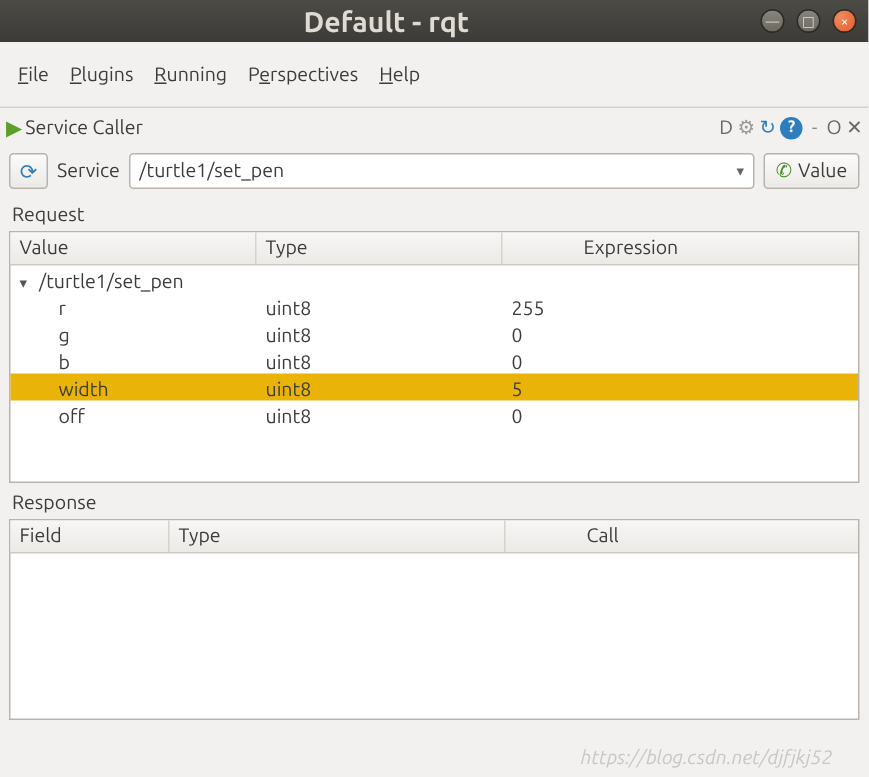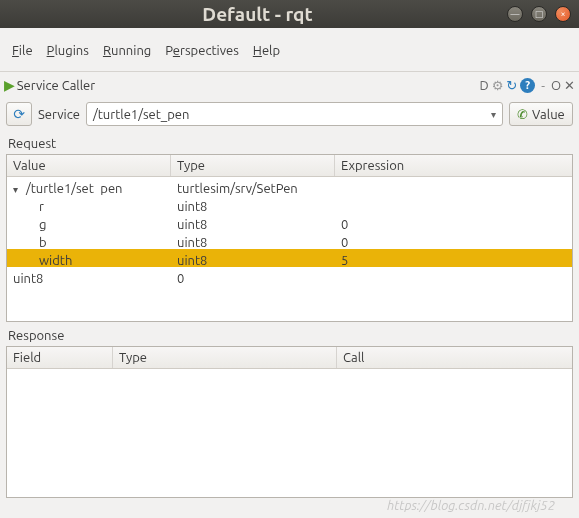--- a/index.html
+++ b/index.html
@@ -40,40 +40,40 @@
   .call-btn { width: 64px; height: 24px; border: 1px solid #b8b4ad; border-radius: 3px; background: linear-gradient(#fbfbfa,#eceae6); display: flex; align-items: center; justify-content: center; gap: 4px; cursor: pointer; }
   .call-icon { color: #4a8a2a; font-size: 13px; }
   
   
   .section-label { padding: 6px 8px 4px 8px; font-size: 13px; }
   
   
   .tree-box { margin: 0 6px; border: 1px solid #b8b4ad; background: #fff; }
   .tree-header { display: flex; border-bottom: 1px solid #cfcbc4; background: linear-gradient(#f7f6f5,#eceae6); height: 22px; }
   .th { padding: 3px 6px; font-size: 13px; border-right: 1px solid #d6d3cf; }
-  .th:last-child { border-right: none; }
+  .th:last-child { border-right: none; margin-left: 48px; }
   .tree-body { }
   .tree-row { display: flex; height: 18px; align-items: flex-end; }
   .tree-row.sel { background: #eab308; }
   .td { padding: 0 6px; font-size: 13px; overflow: hidden; white-space: nowrap; }
   .expander { display: inline-block; width: 10px; color: #555; font-size: 10px; }
   .indent1 { padding-left: 32px; }
   
   
   .req .c-topic { width: 164px; }
   .req .c-type { width: 164px; }
   .req .c-expr { flex: 1; }
   
   
   .resp .c-field { width: 106px; }
   .resp .c-type { width: 224px; }
   .resp .c-value { flex: 1; }
   
   .req-box { height: 168px; }
-  .resp-box { height: 152px; }
+  .resp-box { height: 134px; }
   
   .watermark { position: absolute; right: 24px; bottom: 6px; color: rgba(120,120,120,0.35); font-size: 13px; font-style: italic; pointer-events: none; }
 </style>
 </head>
 <body>
 
 <div class="titlebar">
   <div class="titlebar-title">Default - rqt</div>
   <div class="win-controls">
     <div class="win-btn win-min">—</div>
@@ -122,43 +122,44 @@
 <div class="section-label">Request</div>
 <div class="tree-box req req-box">
   <div class="tree-header">
     <div class="th c-topic">Value</div>
     <div class="th c-type">Type</div>
     <div class="th c-expr">Expression</div>
   </div>
   <div class="tree-body" id="req-body">
       <div class="tree-row">
         <div class="td c-topic"><span class="expander">▾</span> /turtle1/set_pen</div>
-        <div class="td c-type">turtlesim/srv/SetPen</div>
         <div class="td c-expr"></div>
       </div>
       <div class="tree-row">
         <div class="td c-topic indent1">r</div>
         <div class="td c-type">uint8</div>
+        <div class="td c-expr">255</div>
       </div>
       <div class="tree-row">
         <div class="td c-topic indent1">g</div>
         <div class="td c-type">uint8</div>
         <div class="td c-expr">0</div>
       </div>
       <div class="tree-row">
         <div class="td c-topic indent1">b</div>
         <div class="td c-type">uint8</div>
         <div class="td c-expr">0</div>
       </div>
       <div class="tree-row sel">
         <div class="td c-topic indent1">width</div>
         <div class="td c-type">uint8</div>
         <div class="td c-expr">5</div>
       </div>
       <div class="tree-row">
+        <div class="td c-topic indent1">off</div>
         <div class="td c-type">uint8</div>
         <div class="td c-expr">0</div>
       </div>
     </div>
 </div>
 
 <div class="section-label">Response</div>
 <div class="tree-box resp resp-box">
   <div class="tree-header">
     <div class="th c-field">Field</div>

